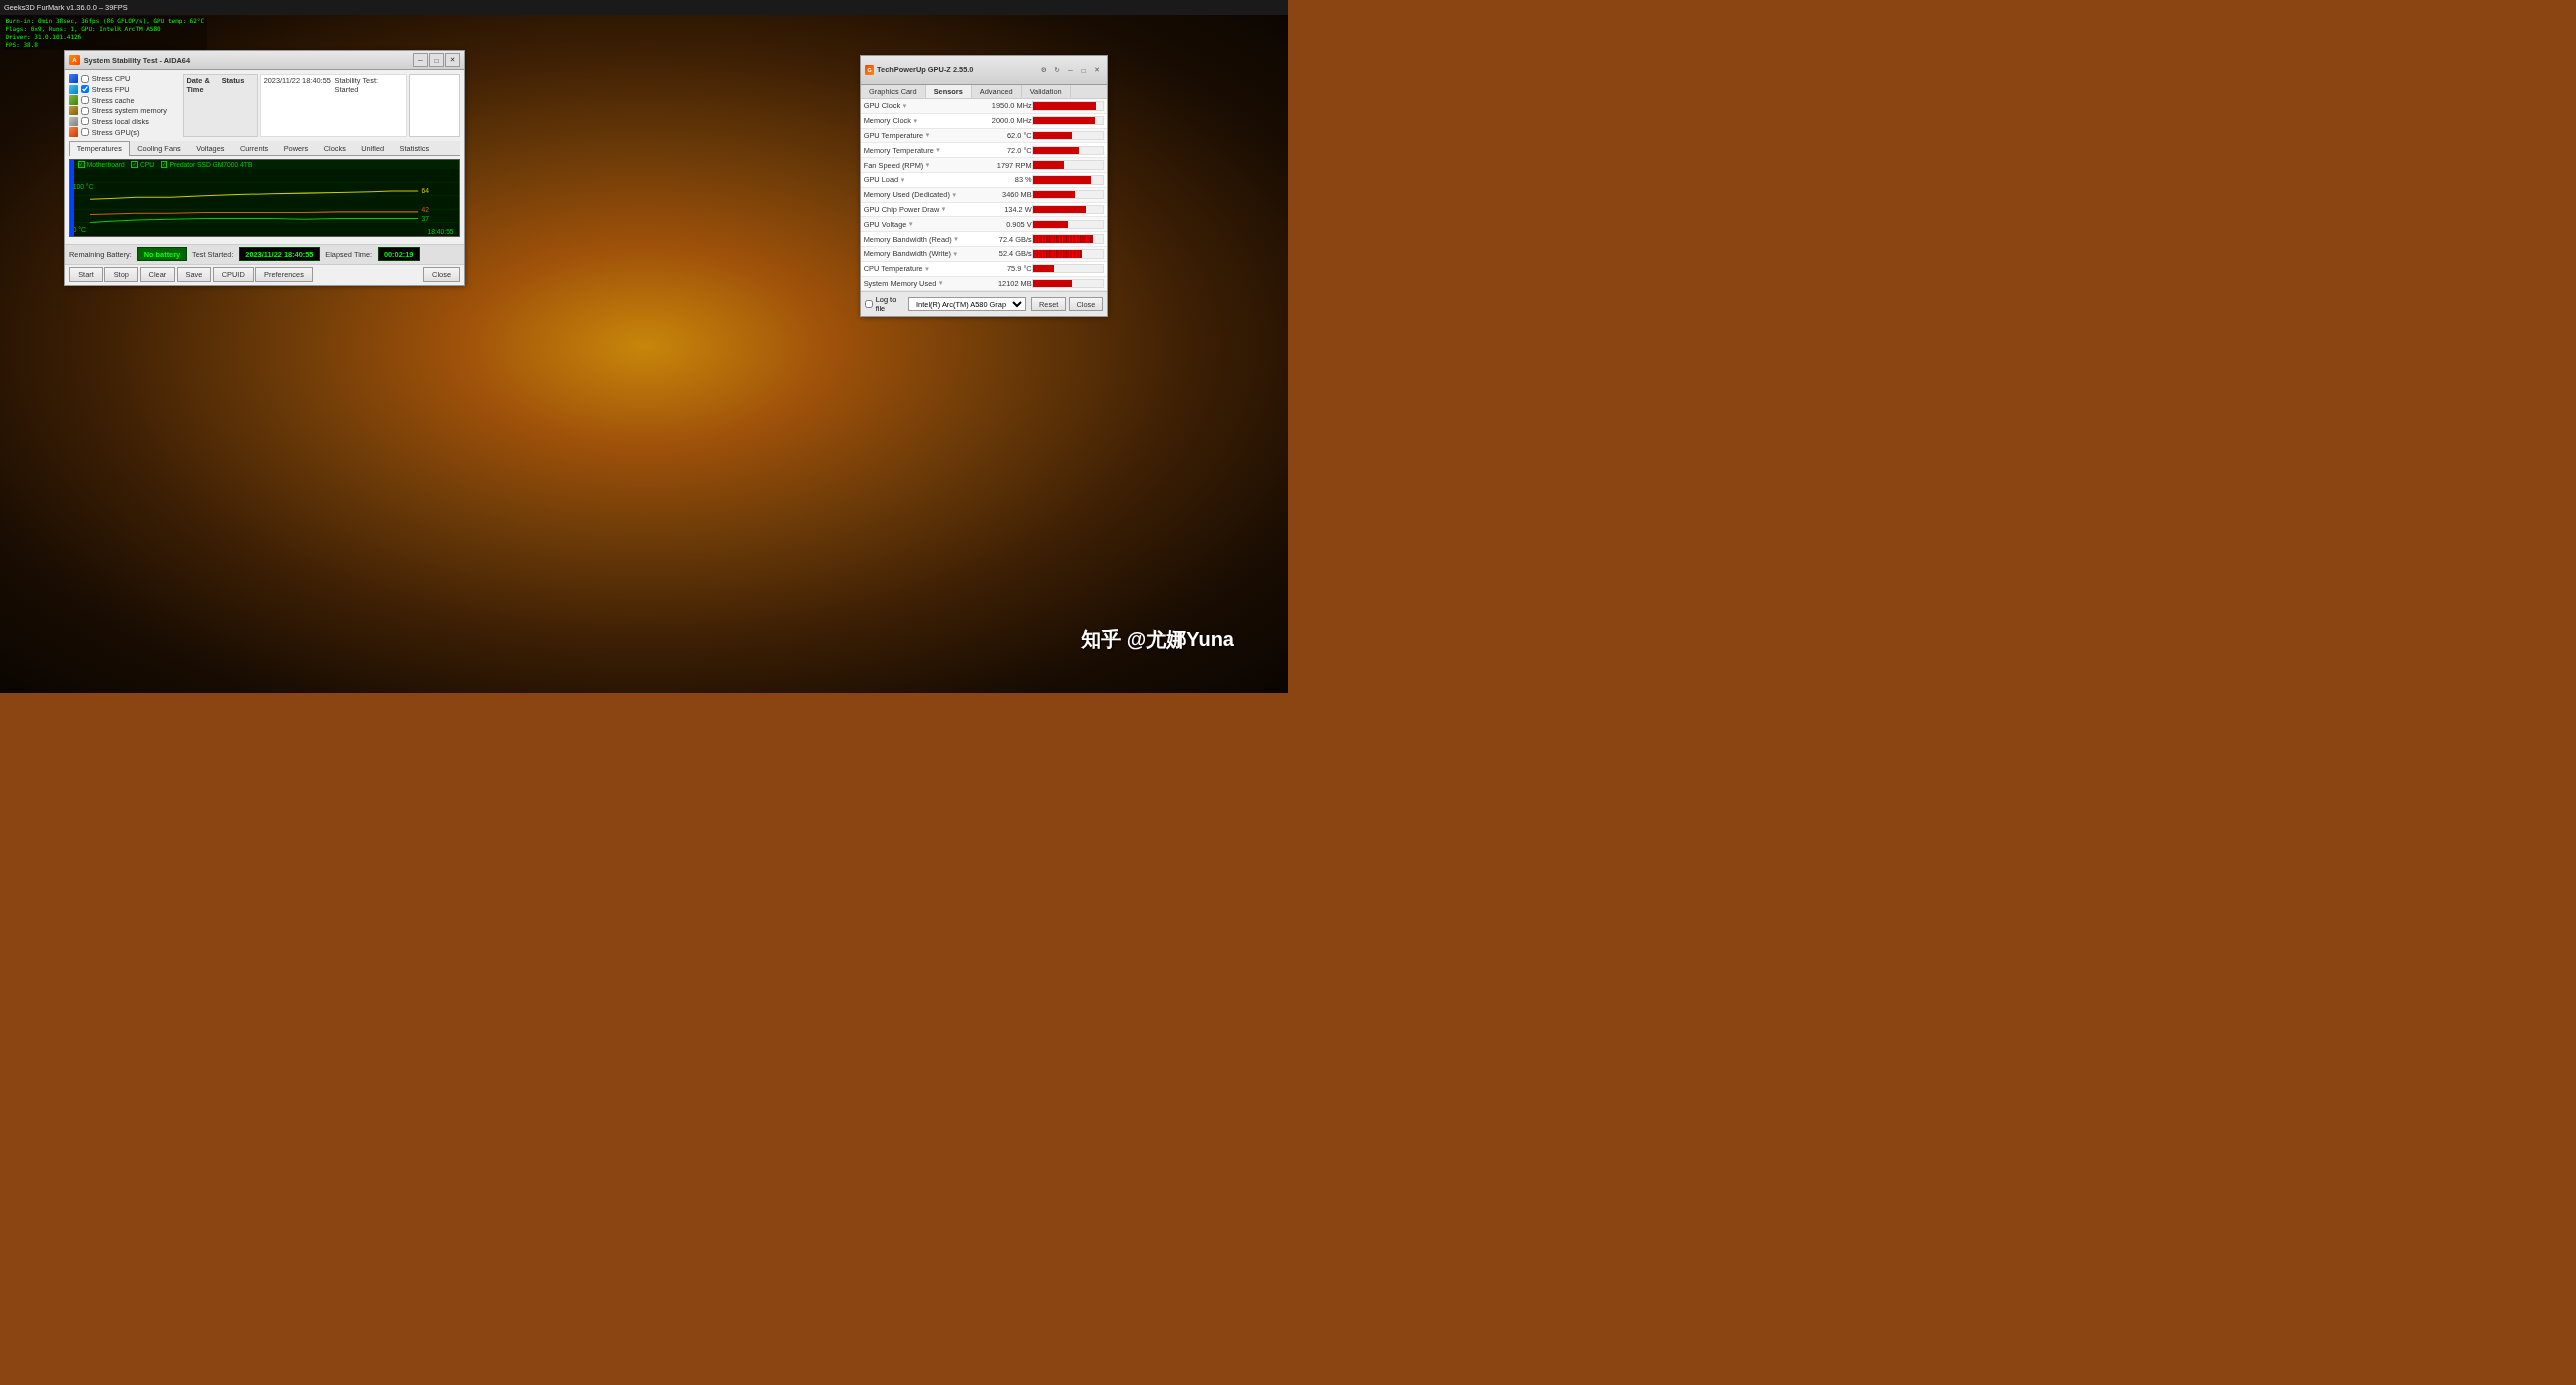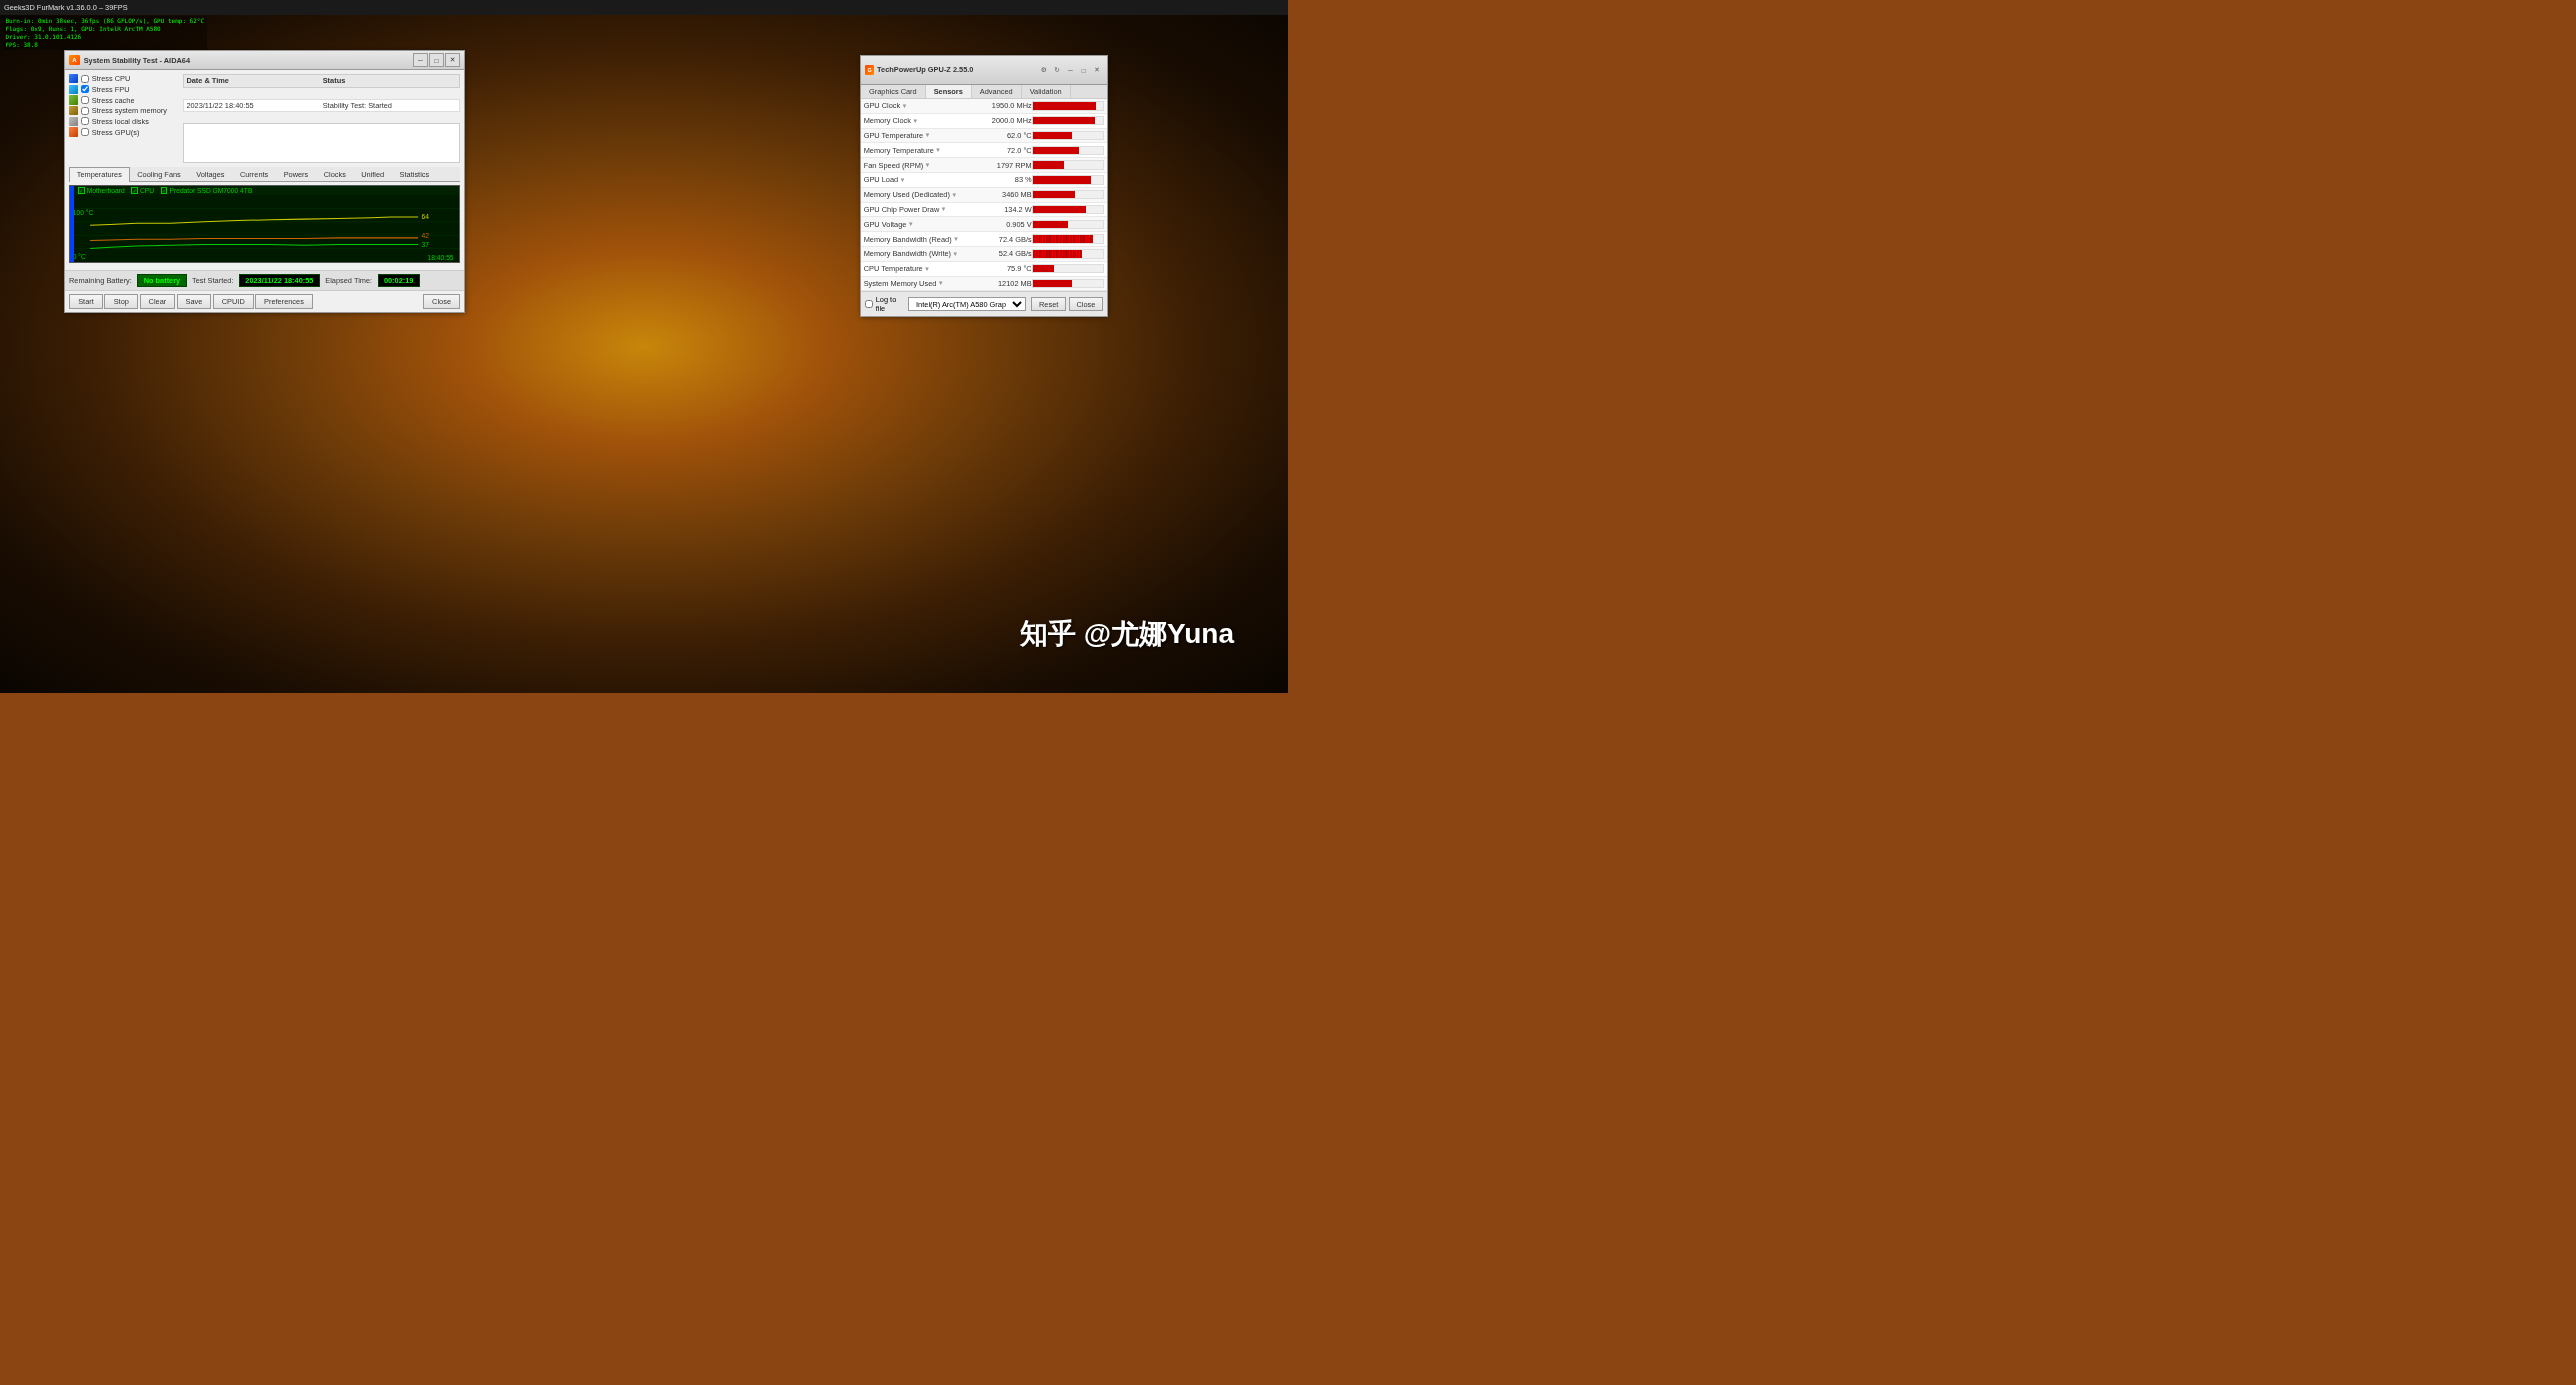--- a/index.html
+++ b/index.html
@@ -52,21 +52,21 @@
       background: rgba(0,0,0,0.3);
       padding: 1.3px 2.7px;
       line-height: 1.3;
     }
 
     
     .watermark {
       position: absolute;
       bottom: 40px;
       right: 54px;
-      font-size: 28px;
+      font-size: 20px;
       color: white;
       font-weight: bold;
       z-index: 200;
       text-shadow: 1.3px 1.3px 2.7px rgba(0,0,0,0.8);
     }
 
     
     .aida-window {
       position: absolute;
       top: 50px;
@@ -171,22 +171,21 @@
     .stress-icon.cpu { background: linear-gradient(135deg, #4080ff, #0040c0); }
     .stress-icon.fpu { background: linear-gradient(135deg, #40c0ff, #0080c0); }
     .stress-icon.cache { background: linear-gradient(135deg, #80c040, #408000); }
     .stress-icon.mem { background: linear-gradient(135deg, #c0a040, #806000); }
     .stress-icon.disk { background: linear-gradient(135deg, #c0c0c0, #808080); }
     .stress-icon.gpu { background: linear-gradient(135deg, #ff8040, #c04000); }
 
     .log-section {
       flex: 1;
       display: flex;
-      flex-direction: column;
-      gap: 11px;
+      gap: 2px;
     }
 
     .log-header {
       display: flex;
       gap: 2.7px;
       font-size: 7.4px;
       font-weight: bold;
       color: #333;
       padding: 1.3px 2.7px;
       background: #e8e8e8;

